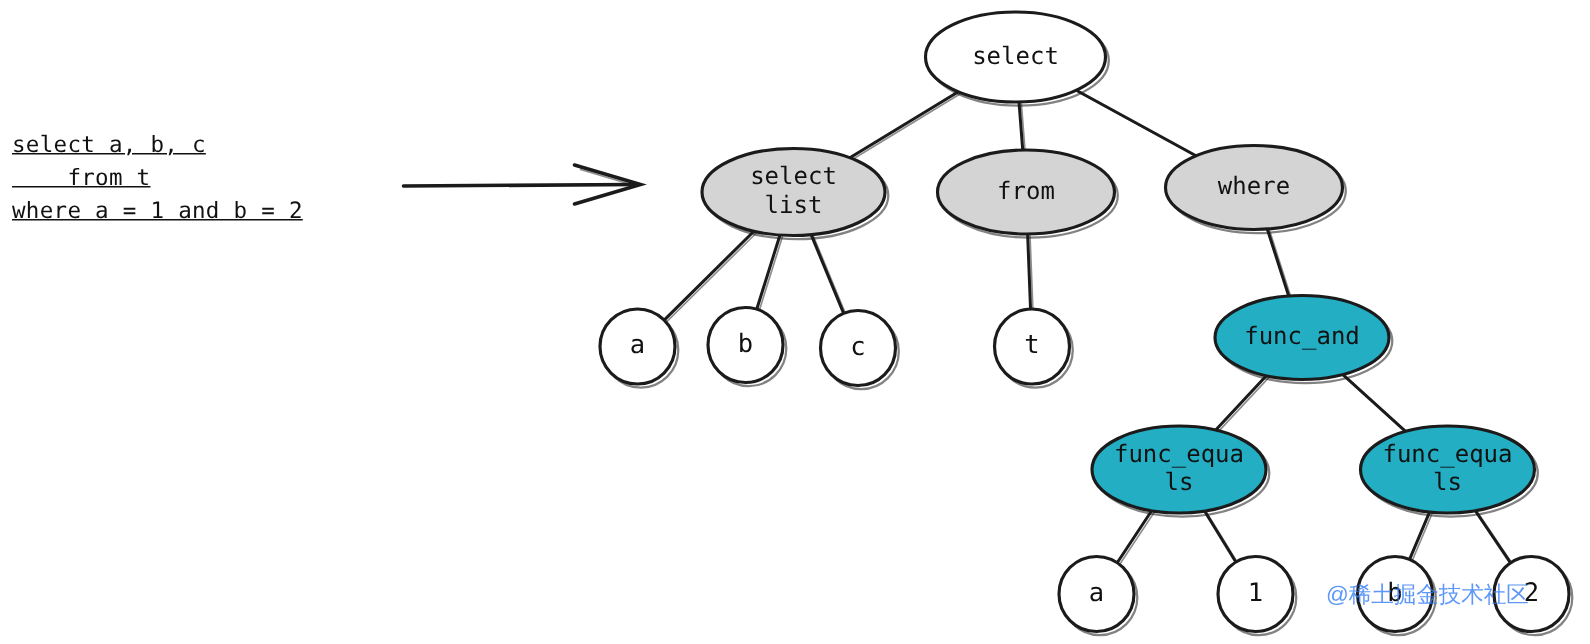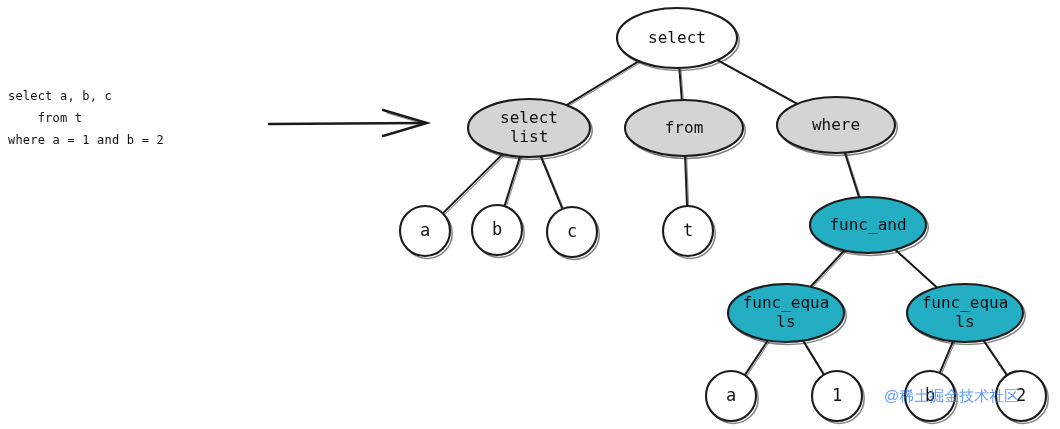--- a/index.html
+++ b/index.html
@@ -19,25 +19,26 @@
     left: 0;
     top: 0;
     width: 1060px;
     height: 429px;
   }
   .sql-block {
     position: absolute;
     left: 8px;
     top: 85px;
     font-family: "DejaVu Sans Mono", "Liberation Mono", monospace;
-    font-size: 12px;
+    font-size: 15px;
     line-height: 22px;
     color: #111111;
     white-space: pre;
     letter-spacing: 0.2px;
+    text-decoration: underline;
   }
   .watermark {
     position: absolute;
     left: 884px;
     top: 387px;
     font-family: Liberation Sans, sans-serif;
     font-size: 15px;
     color: #3b82f6;
     opacity: 0.82;
     white-space: nowrap;

